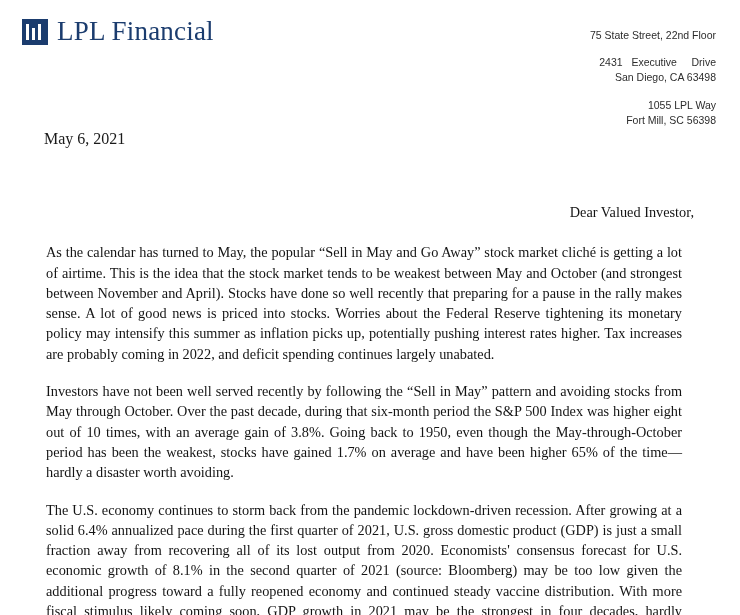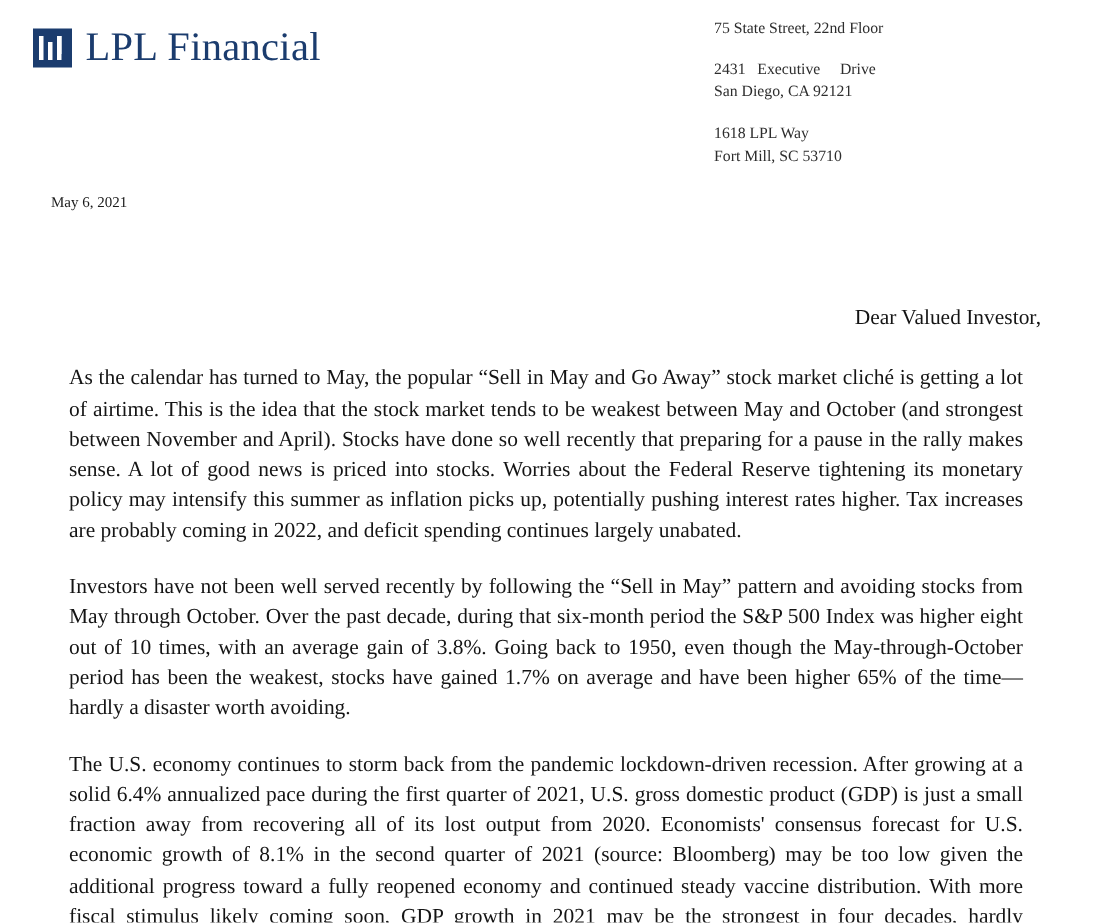--- a/index.html
+++ b/index.html
@@ -68,46 +68,46 @@
     font-family: "Liberation Serif", serif;
     font-size: 27px;
     color: #1b3c6e;
     letter-spacing: 0.2px;
     line-height: 1;
     white-space: nowrap;
   }
 
   .addresses {
     position: absolute;
-    top: 12px;
+    top: 28px;
     right: 24px;
     width: 240px;
-    text-align: left;
-    font-family: Liberation Serif, serif;
+    text-align: right;
+    font-family: Liberation Sans, sans-serif;
     font-size: 10.5px;
     color: #2d2d2d;
     line-height: 1.45;
   }
   .addr-block {
     margin-bottom: 12px;
   }
   .addr-block:last-child {
     margin-bottom: 0;
   }
   .addr-line {
     display: block;
     white-space: pre;
   }
 
   
   .date {
     position: absolute;
     top: 130px;
-    left: 34px;
-    font-size: 10px;
+    left: 44px;
+    font-size: 16px;
     font-family: "Liberation Serif", serif;
     color: #1a1a1a;
   }
 
   
   .body-copy {
     position: absolute;
     top: 202px;
     left: 46px;
     width: 648px;
@@ -138,25 +138,25 @@
     </span>
     <span class="logo-text">LPL Financial</span>
   </div>
 
   <div class="addresses">
     <div class="addr-block">
       <span class="addr-line">75 State Street, 22nd Floor</span>
     </div>
     <div class="addr-block">
       <span class="addr-line">2431   Executive     Drive</span>
-      <span class="addr-line">San Diego, CA 92121</span>
+      <span class="addr-line">San Diego, CA 63498</span>
     </div>
     <div class="addr-block">
-      <span class="addr-line">1618 LPL Way</span>
-      <span class="addr-line">Fort Mill, SC 53710</span>
+      <span class="addr-line">1055 LPL Way</span>
+      <span class="addr-line">Fort Mill, SC 56398</span>
     </div>
   </div>
 
   <div class="date">May 6, 2021</div>
 
   <div class="body-copy">
     <p class="salutation">Dear Valued Investor,</p>
     <p class="para">As the calendar has turned to May, the popular “Sell in May and Go Away” stock market cliché is getting a lot of airtime. This is the idea that the stock market tends to be weakest between May and October (and strongest between November and April). Stocks have done so well recently that preparing for a pause in the rally makes sense. A lot of good news is priced into stocks. Worries about the Federal Reserve tightening its monetary policy may intensify this summer as inflation picks up, potentially pushing interest rates higher. Tax increases are probably coming in 2022, and deficit spending continues largely unabated.</p>
     <p class="para">Investors have not been well served recently by following the “Sell in May” pattern and avoiding stocks from May through October. Over the past decade, during that six-month period the S&amp;P 500 Index was higher eight out of 10 times, with an average gain of 3.8%. Going back to 1950, even though the May-through-October period has been the weakest, stocks have gained 1.7% on average and have been higher 65% of the time—hardly a disaster worth avoiding.</p>
     <p class="para">The U.S. economy continues to storm back from the pandemic lockdown-driven recession. After growing at a solid 6.4% annualized pace during the first quarter of 2021, U.S. gross domestic product (GDP) is just a small fraction away from recovering all of its lost output from 2020. Economists' consensus forecast for U.S. economic growth of 8.1% in the second quarter of 2021 (source: Bloomberg) may be too low given the additional progress toward a fully reopened economy and continued steady vaccine distribution. With more fiscal stimulus likely coming soon, GDP growth in 2021 may be the strongest in four decades, hardly supportive of a bearish view. Nearly 1 million jobs were created in March, and April’s number due out on May 7 could be even bigger.</p>

